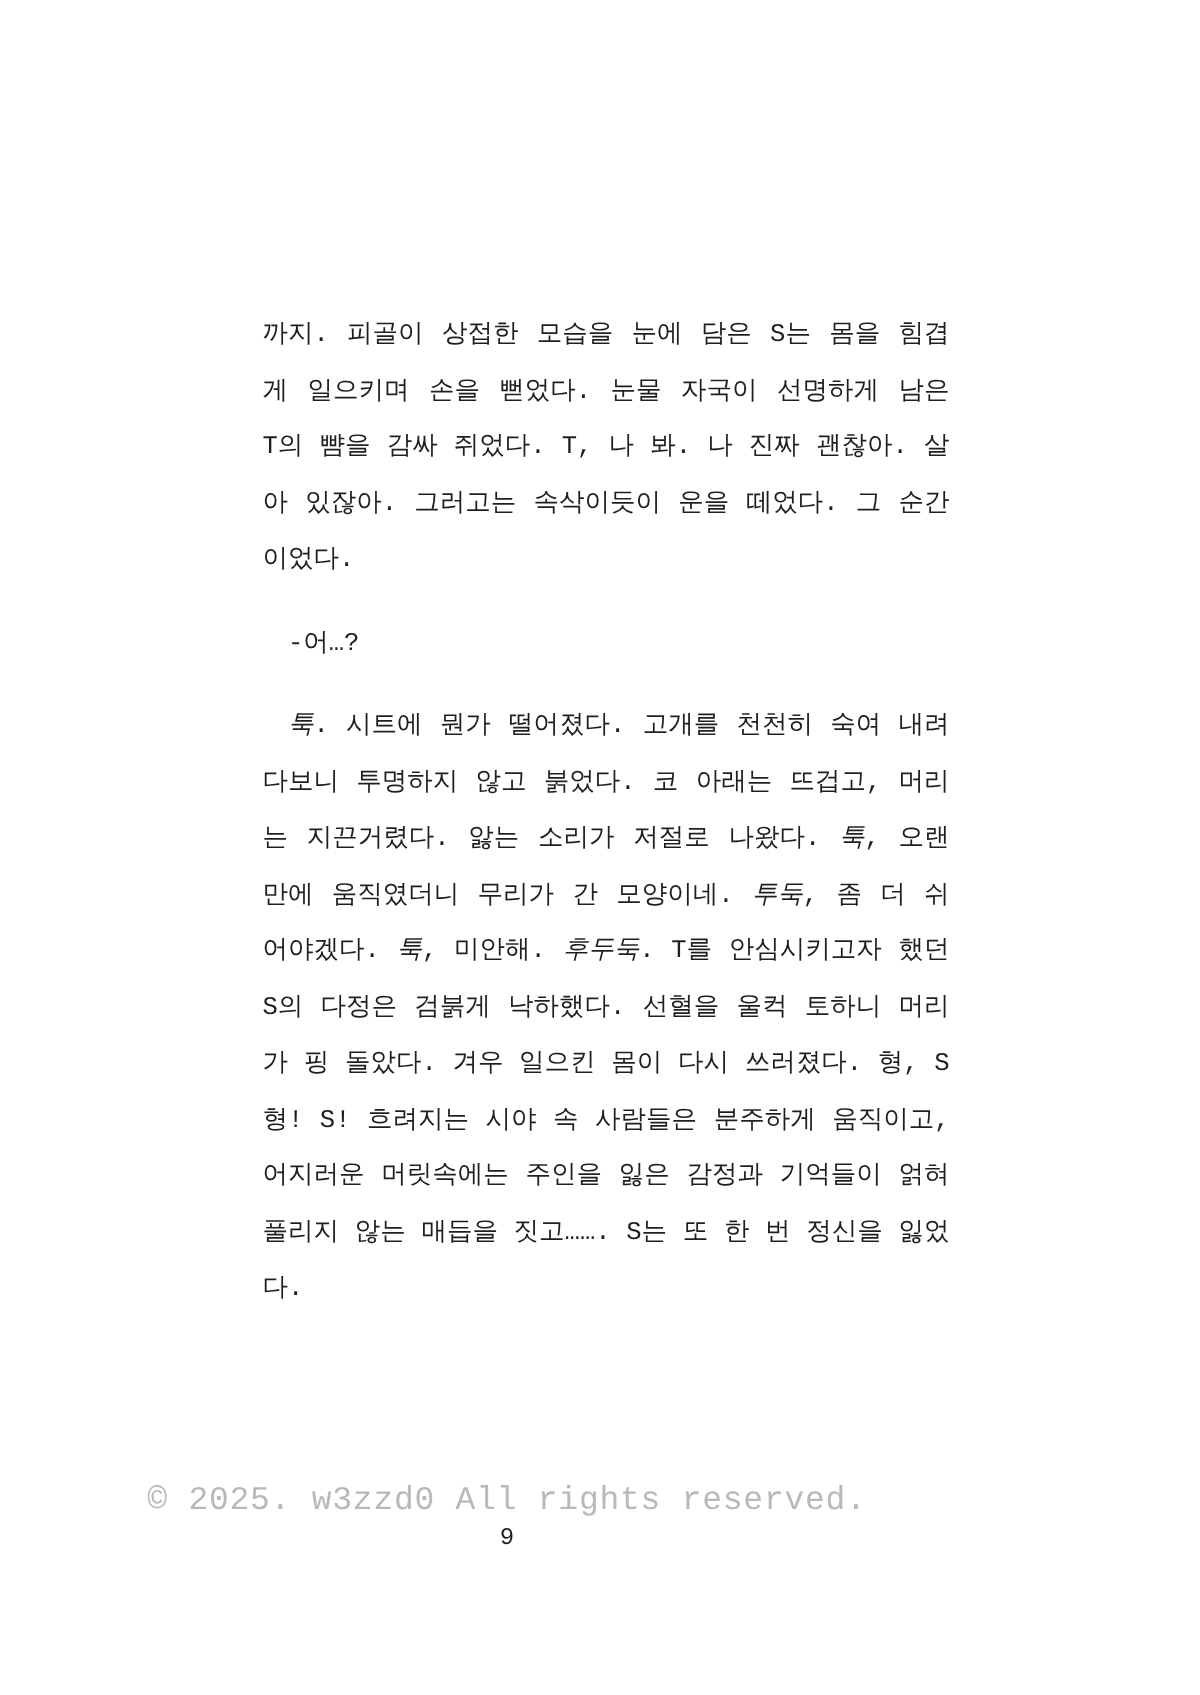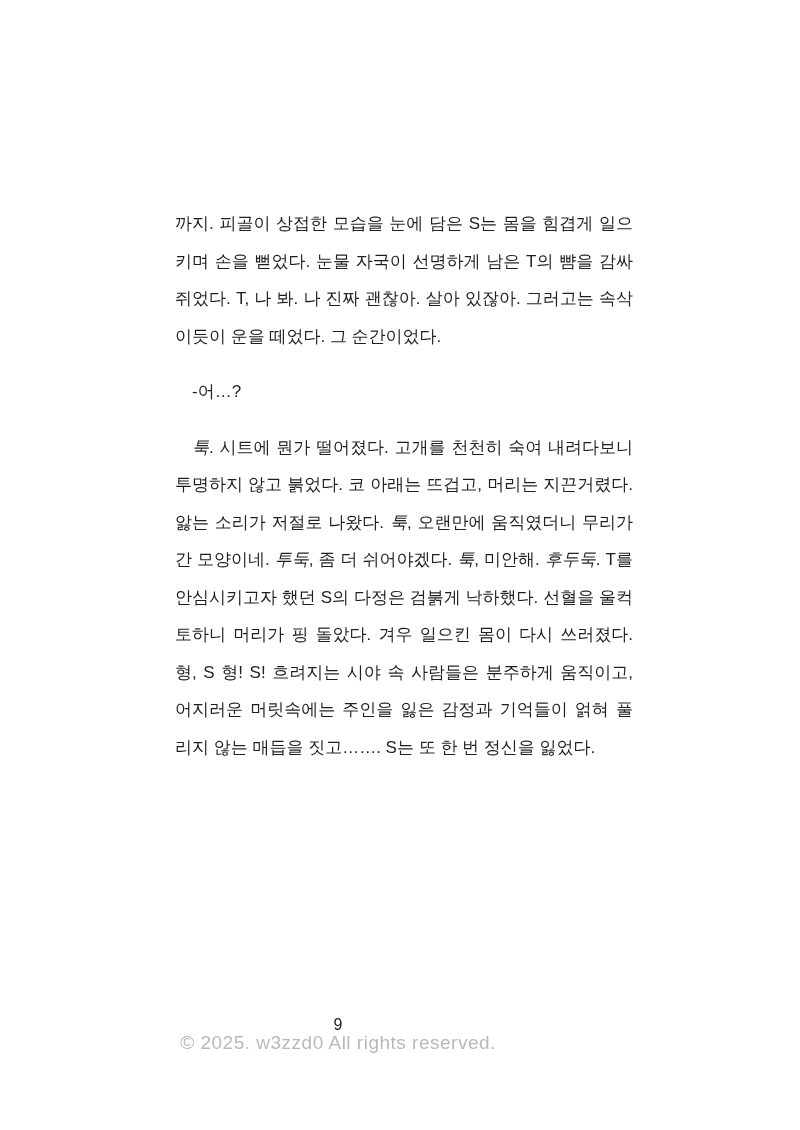--- a/index.html
+++ b/index.html
@@ -5,21 +5,21 @@
   html, body {
     margin: 0;
     padding: 0;
     background: #ffffff;
   }
   .page {
     position: relative;
     width: 676px;
     height: 1130px;
     background: #ffffff;
-    font-family: Liberation Sans, sans-serif;
+    font-family: Liberation Mono, monospace;
     color: #1f1f1f;
     overflow: hidden;
   }
   .text-block {
     position: absolute;
     left: 175px;
     top: 205px;
     width: 458px;
   }
   .text-block p {
@@ -35,24 +35,24 @@
   }
   .text-block p:last-child {
     margin-bottom: 0;
   }
   .it {
     font-style: italic;
   }
   .footer-copyright {
     position: absolute;
     left: 0;
-    top: 1032px;
+    top: 988px;
     width: 100%;
     text-align: center;
-    font-size: 19px;
+    font-size: 22px;
     letter-spacing: 0.5px;
     color: #b9b9b9;
     font-weight: 300;
   }
   .page-number {
     position: absolute;
     left: 0;
     top: 1016px;
     width: 100%;
     text-align: center;

